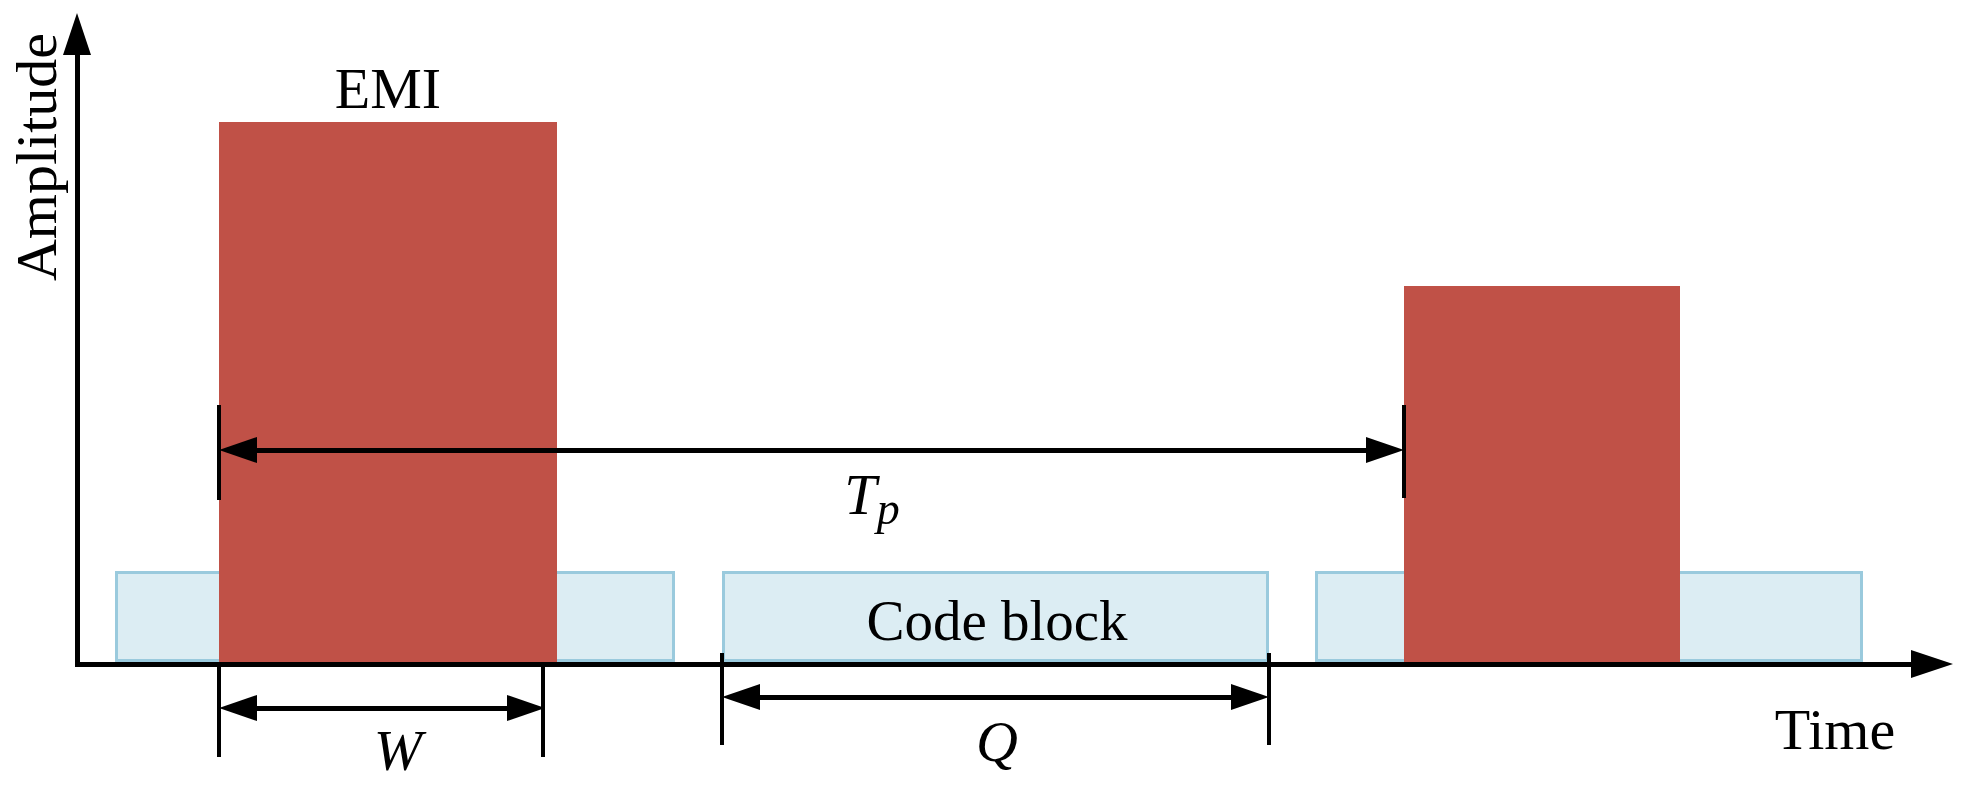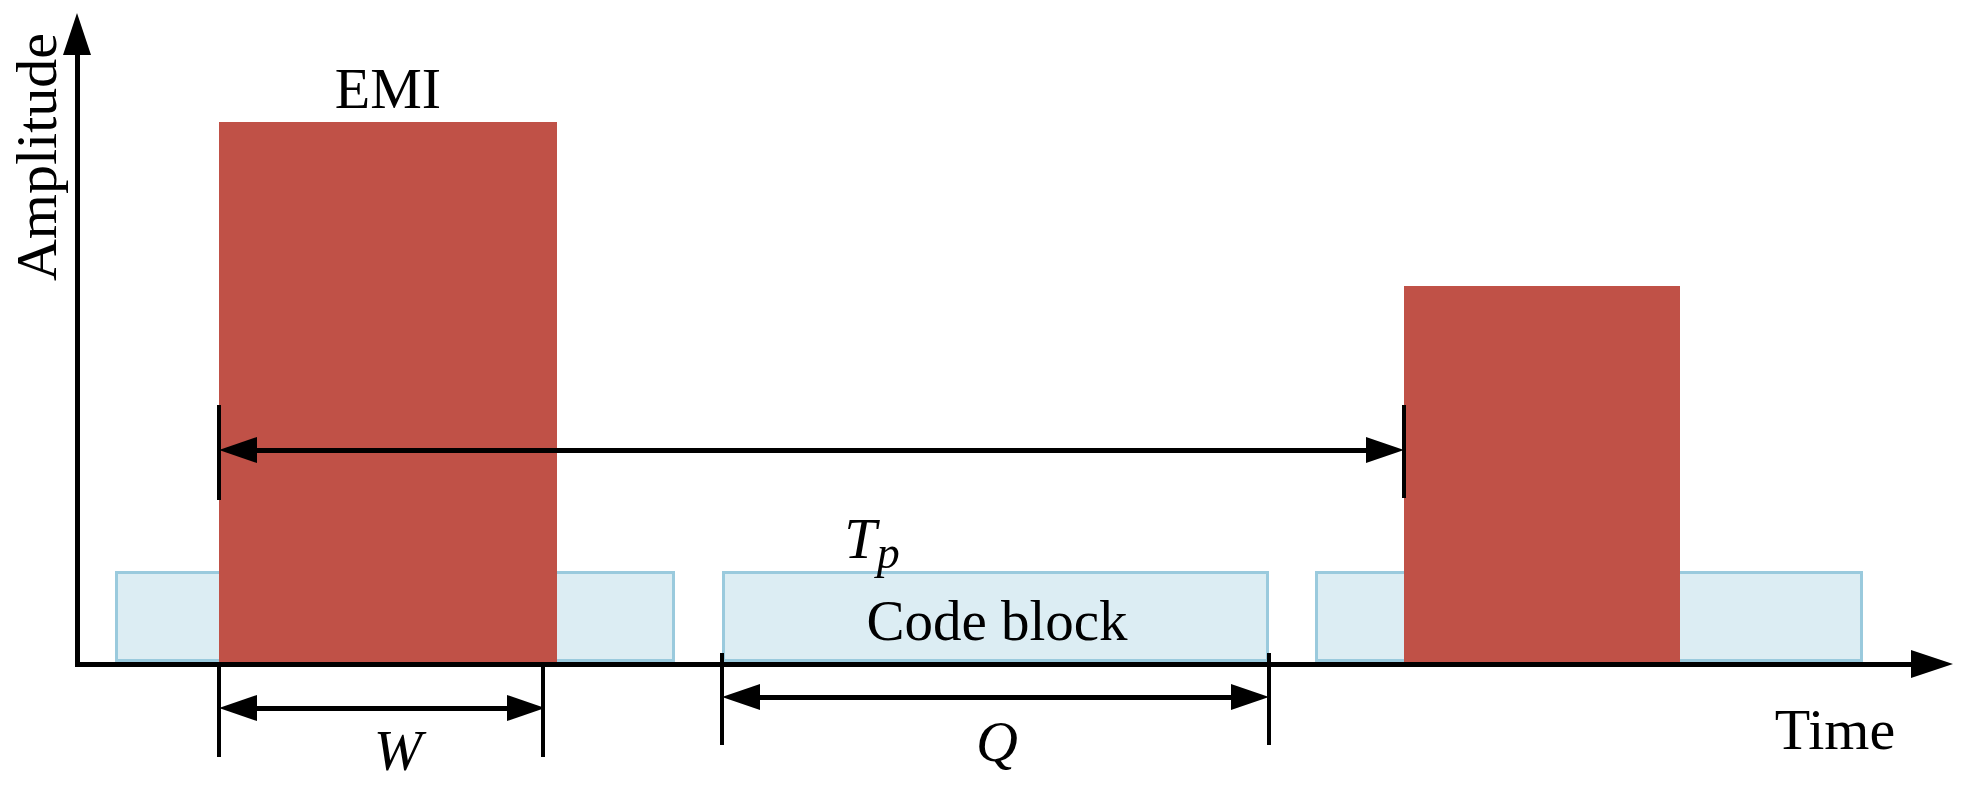--- a/index.html
+++ b/index.html
@@ -66,21 +66,21 @@
   
   .lbl{
     color:#000000;font-size:58px;line-height:1;white-space:nowrap;
     transform:translate(-50%,-50%);z-index:5;
   }
   .lbl-italic{font-style:italic;}
   #amplitude-label{left:37px;top:157px;transform:translate(-50%,-50%) rotate(-90deg);}
   #emi-label{left:388px;top:89px;text-align:center;}
   #code-block-label{left:997px;top:620px;font-size:57px;text-align:right;}
   #time-label{left:1835px;top:730px;}
-  #tp-label{left:872px;top:495px;margin-top:44px;}
+  #tp-label{left:872px;top:495px;}
   #tp-label .sub{font-size:46px;position:relative;top:10px;}
   #w-label{left:398px;top:751px;}
   #q-label{left:997px;top:742px;}
 </style>
 </head>
 <body>
 
 <div id="stage">
 
   <div class="abs axis-line" id="y-axis-line"></div>

